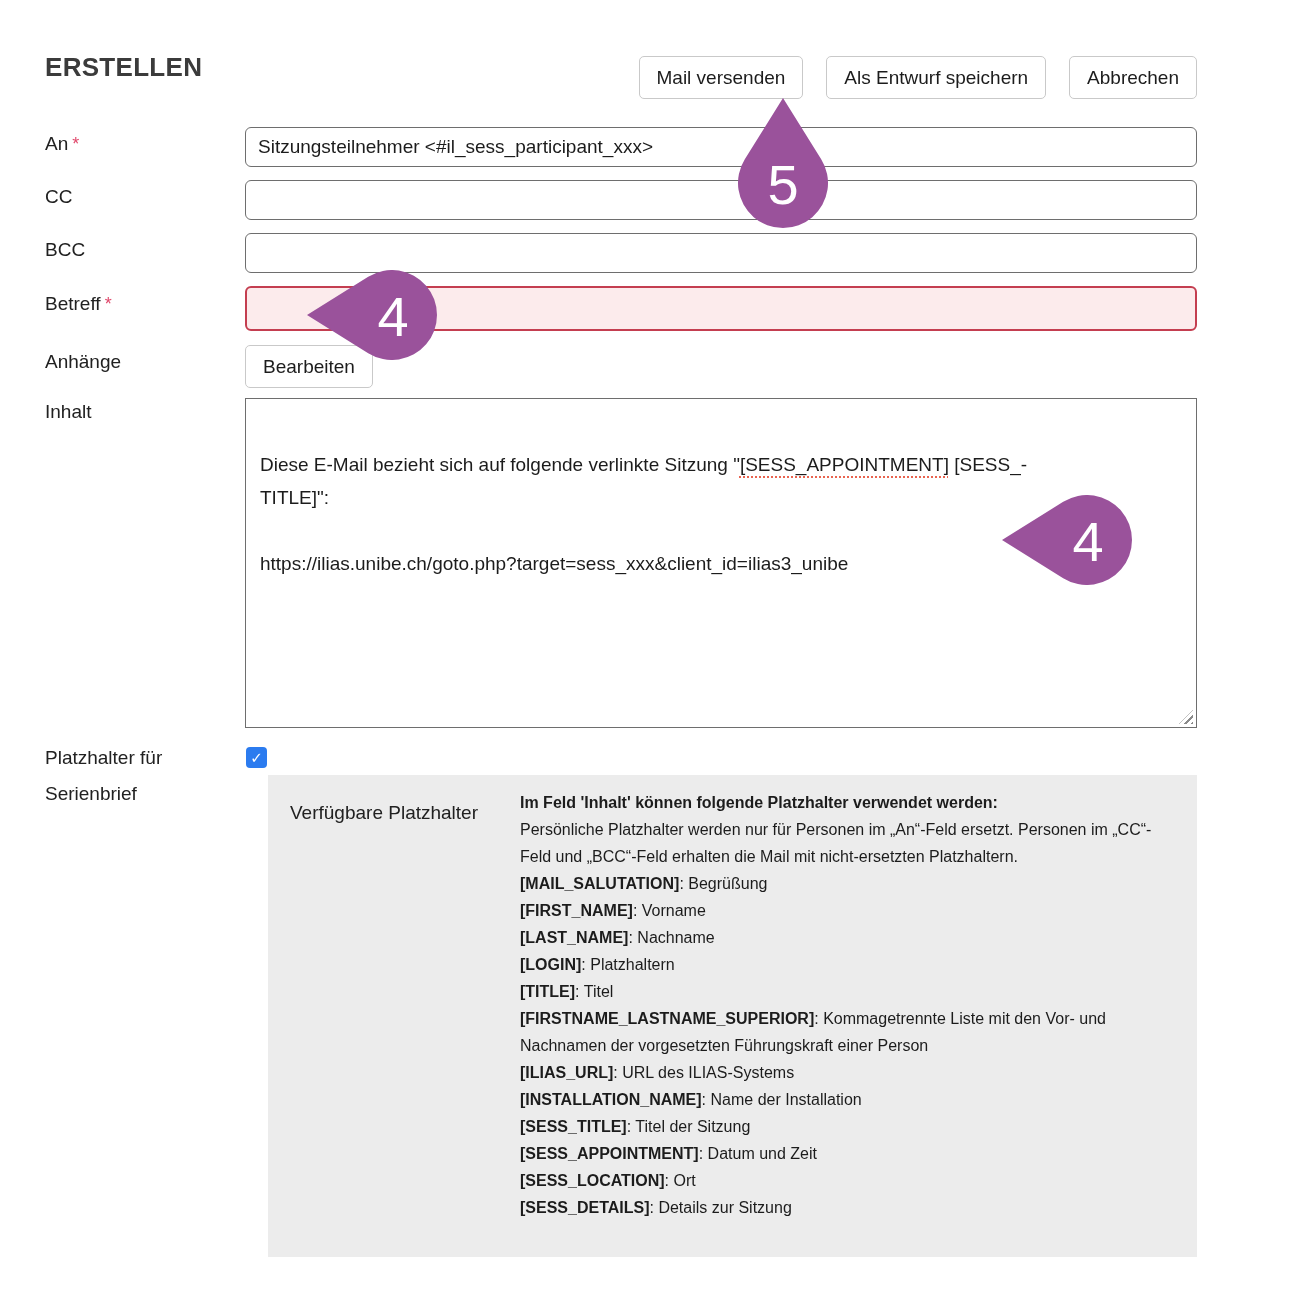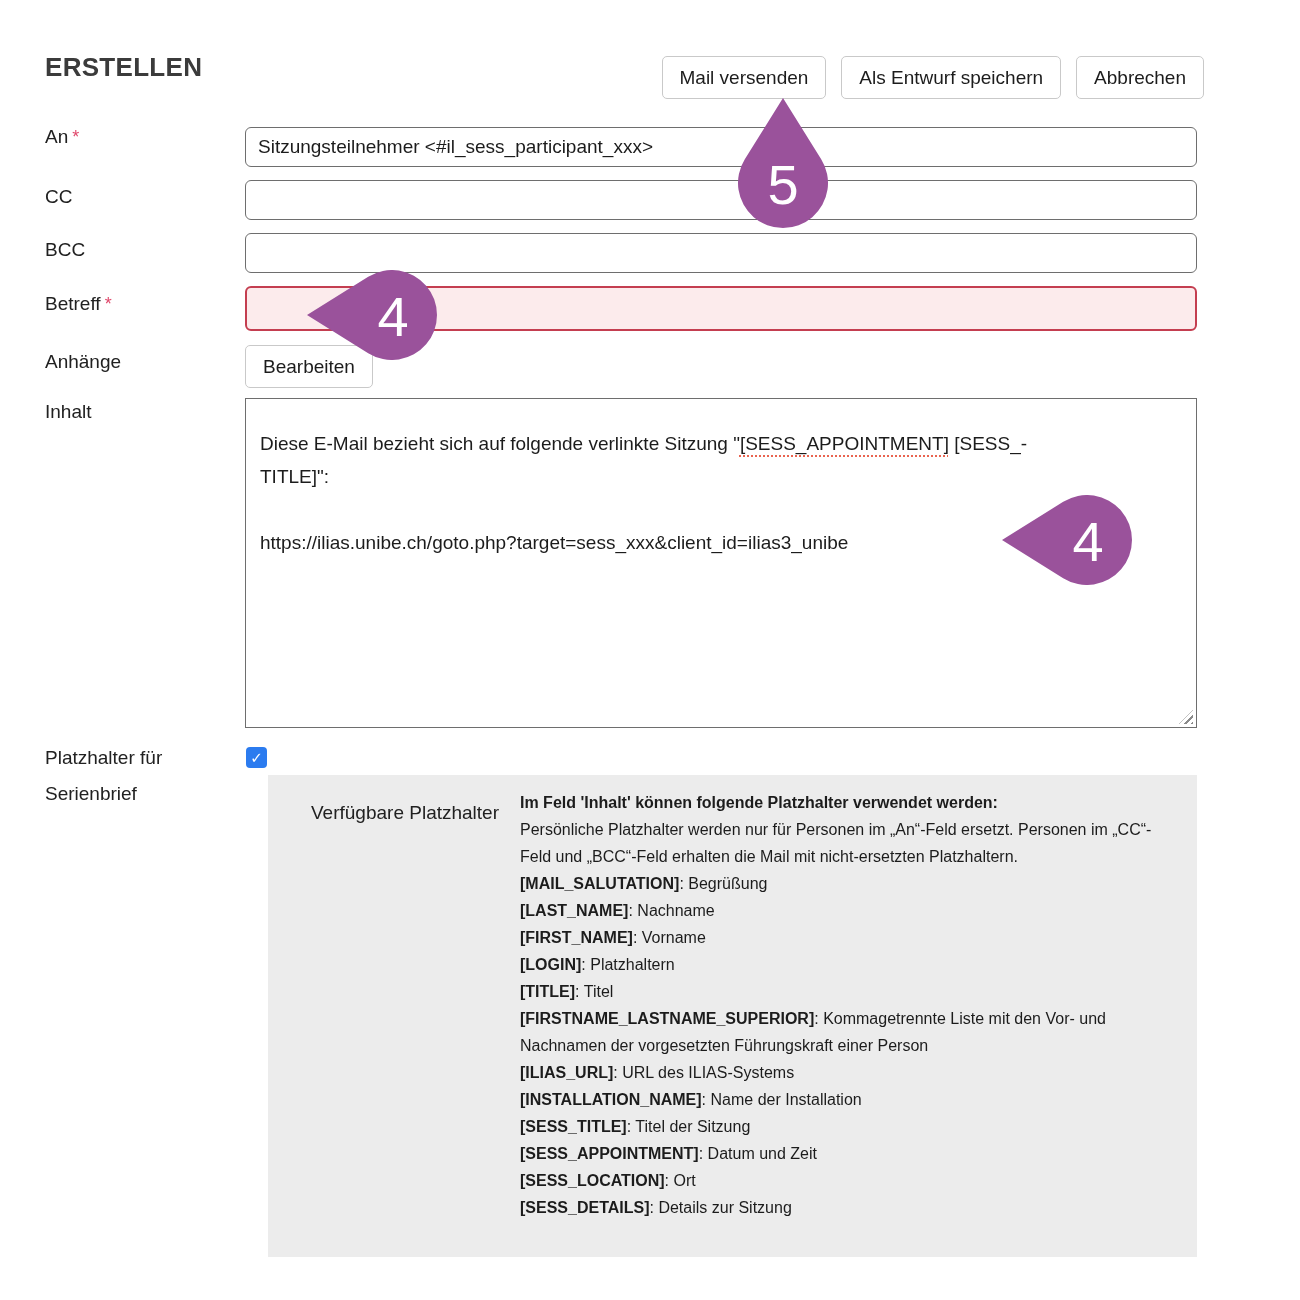--- a/index.html
+++ b/index.html
@@ -1,41 +1,41 @@
 <!DOCTYPE html>
 <html><head>
 <meta charset="utf-8">
 <style>
   html,body{margin:0;padding:0;background:#ffffff;}
   body{font-family:"Liberation Sans","DejaVu Sans",sans-serif;}
   .page{position:relative;width:1300px;height:1300px;background:#fff;overflow:hidden;color:#212121;}
 
   .page-title{position:absolute;left:45px;top:52px;margin:0;font-size:26px;font-weight:700;color:#3b3b3b;letter-spacing:.3px;text-align:center;}
 
-  .toolbar{position:absolute;top:56px;right:96px;display:flex;gap:15px;}
+  .toolbar{position:absolute;top:56px;right:103px;display:flex;gap:23px;}
   .btn{height:43px;padding:0 17px;font-size:19px;line-height:41px;background:#fff;border:1px solid #c9c9c9;border-radius:5px;color:#1c1c1c;font-family:inherit;cursor:pointer;white-space:nowrap;}
 
   .lbl{position:absolute;left:45px;font-size:19px;color:#212121;}
   .req{color:#e0486b;margin-left:4px;font-size:18px;}
 
   .inp{position:absolute;left:245px;width:952px;height:40px;border:1px solid #6e6e6e;border-radius:6px;box-sizing:border-box;font-size:19px;padding:0 12px;font-family:inherit;color:#1c1c1c;background:#fff;outline:none;}
   .inp.error{background:#fcebec;border:2px solid #c43e50;height:45px;}
 
   .btn-edit{position:absolute;left:245px;top:345px;}
 
-  .textarea{position:absolute;left:245px;top:398px;width:952px;height:330px;border:1px solid #6e6e6e;box-sizing:border-box;padding:28px 16px 0 14px;font-size:19px;line-height:33px;color:#1c1c1c;background:#fff;cursor:text;}
+  .textarea{position:absolute;left:245px;top:398px;width:952px;height:330px;border:1px solid #6e6e6e;box-sizing:border-box;padding:49px 16px 0 14px;font-size:19px;line-height:33px;color:#1c1c1c;background:#fff;cursor:text;}
   .ta-line{min-height:33px;}
   .spell{text-decoration:underline dotted #e96450 2px;text-underline-offset:5px;}
   .resize-handle{position:absolute;right:3px;bottom:3px;width:14px;height:14px;clip-path:polygon(100% 0,100% 100%,0 100%);background:repeating-linear-gradient(135deg,transparent 0 3px,#8a8a8a 3px 5px);cursor:nwse-resize;}
 
   .serial-label{position:absolute;left:45px;top:740px;width:200px;font-size:19px;line-height:36px;color:#212121;}
   .checkbox{position:absolute;left:246px;top:747px;width:21px;height:21px;background:#2b7bef;border-radius:4px;display:flex;align-items:center;justify-content:center;color:#fff;font-size:15px;font-weight:700;cursor:pointer;}
 
   .help-box{position:absolute;left:268px;top:775px;width:929px;height:482px;background:#ececec;}
-  .help-label{position:absolute;left:22px;top:20px;width:200px;font-size:19px;line-height:36px;color:#212121;margin-left:21px;}
+  .help-label{position:absolute;left:22px;top:20px;width:200px;font-size:19px;line-height:36px;color:#212121;}
   .help-content{position:absolute;left:252px;top:14px;width:658px;font-size:16px;line-height:27px;color:#1c1c1c;}
   .help-intro-bold{font-weight:700;}
   .ph-item b{font-weight:700;}
 
   .balloon{position:absolute;pointer-events:none;}
   .balloon svg{display:block;}
   .balloon path{fill:#9a529b;}
   .balloon text{fill:#ffffff;font-family:inherit;font-size:56px;font-weight:400;}
 </style>
 </head>
@@ -44,21 +44,21 @@
 <div class="page">
 
   <h1 class="page-title">ERSTELLEN</h1>
 
   <div class="toolbar">
     <button class="btn">Mail versenden</button>
     <button class="btn">Als Entwurf speichern</button>
     <button class="btn">Abbrechen</button>
   </div>
 
-  <div class="lbl" style="top:126px">
+  <div class="lbl" style="top:133px">
     <span>An</span><span class="req">*</span>
   </div>
   <input class="inp" style="top: 127px;" value="Sitzungsteilnehmer &lt;#il_sess_participant_xxx&gt;">
 
   <div class="lbl" style="top:186px">CC</div>
   <input class="inp" style="top: 180px;" value="">
 
   <div class="lbl" style="top:239px">BCC</div>
   <input class="inp" style="top: 233px;" value="">
 
@@ -83,22 +83,22 @@
   <div class="checkbox">
     <span>✓</span>
   </div>
 
   <div class="help-box">
     <div class="help-label">Verfügbare Platzhalter</div>
     <div class="help-content">
       <div class="help-intro-bold">Im Feld 'Inhalt' können folgende Platzhalter verwendet werden:</div>
       <div class="help-intro">Persönliche Platzhalter werden nur für Personen im „An“-Feld ersetzt. Personen im „CC“-Feld und „BCC“-Feld erhalten die Mail mit nicht-ersetzten Platzhaltern.</div>
       <div class="ph-item"><b>[MAIL_SALUTATION]</b><span>: </span><span>Begrüßung</span></div>
+      <div class="ph-item"><b>[FIRST_NAME]</b><span>: </span><span>Vorname</span></div>
       <div class="ph-item"><b>[LAST_NAME]</b><span>: </span><span>Nachname</span></div>
-      <div class="ph-item"><b>[FIRST_NAME]</b><span>: </span><span>Vorname</span></div>
       <div class="ph-item"><b>[LOGIN]</b><span>: </span><span>Platzhaltern</span></div>
       <div class="ph-item"><b>[TITLE]</b><span>: </span><span>Titel</span></div>
       <div class="ph-item"><b>[FIRSTNAME_LASTNAME_SUPERIOR]</b><span>: </span><span>Kommagetrennte Liste mit den Vor- und Nachnamen der vorgesetzten Führungskraft einer Person</span></div>
       <div class="ph-item"><b>[ILIAS_URL]</b><span>: </span><span>URL des ILIAS-Systems</span></div>
       <div class="ph-item"><b>[INSTALLATION_NAME]</b><span>: </span><span>Name der Installation</span></div>
       <div class="ph-item"><b>[SESS_TITLE]</b><span>: </span><span>Titel der Sitzung</span></div>
       <div class="ph-item"><b>[SESS_APPOINTMENT]</b><span>: </span><span>Datum und Zeit</span></div>
       <div class="ph-item"><b>[SESS_LOCATION]</b><span>: </span><span>Ort</span></div>
       <div class="ph-item"><b>[SESS_DETAILS]</b><span>: </span><span>Details zur Sitzung</span></div>
     </div>

